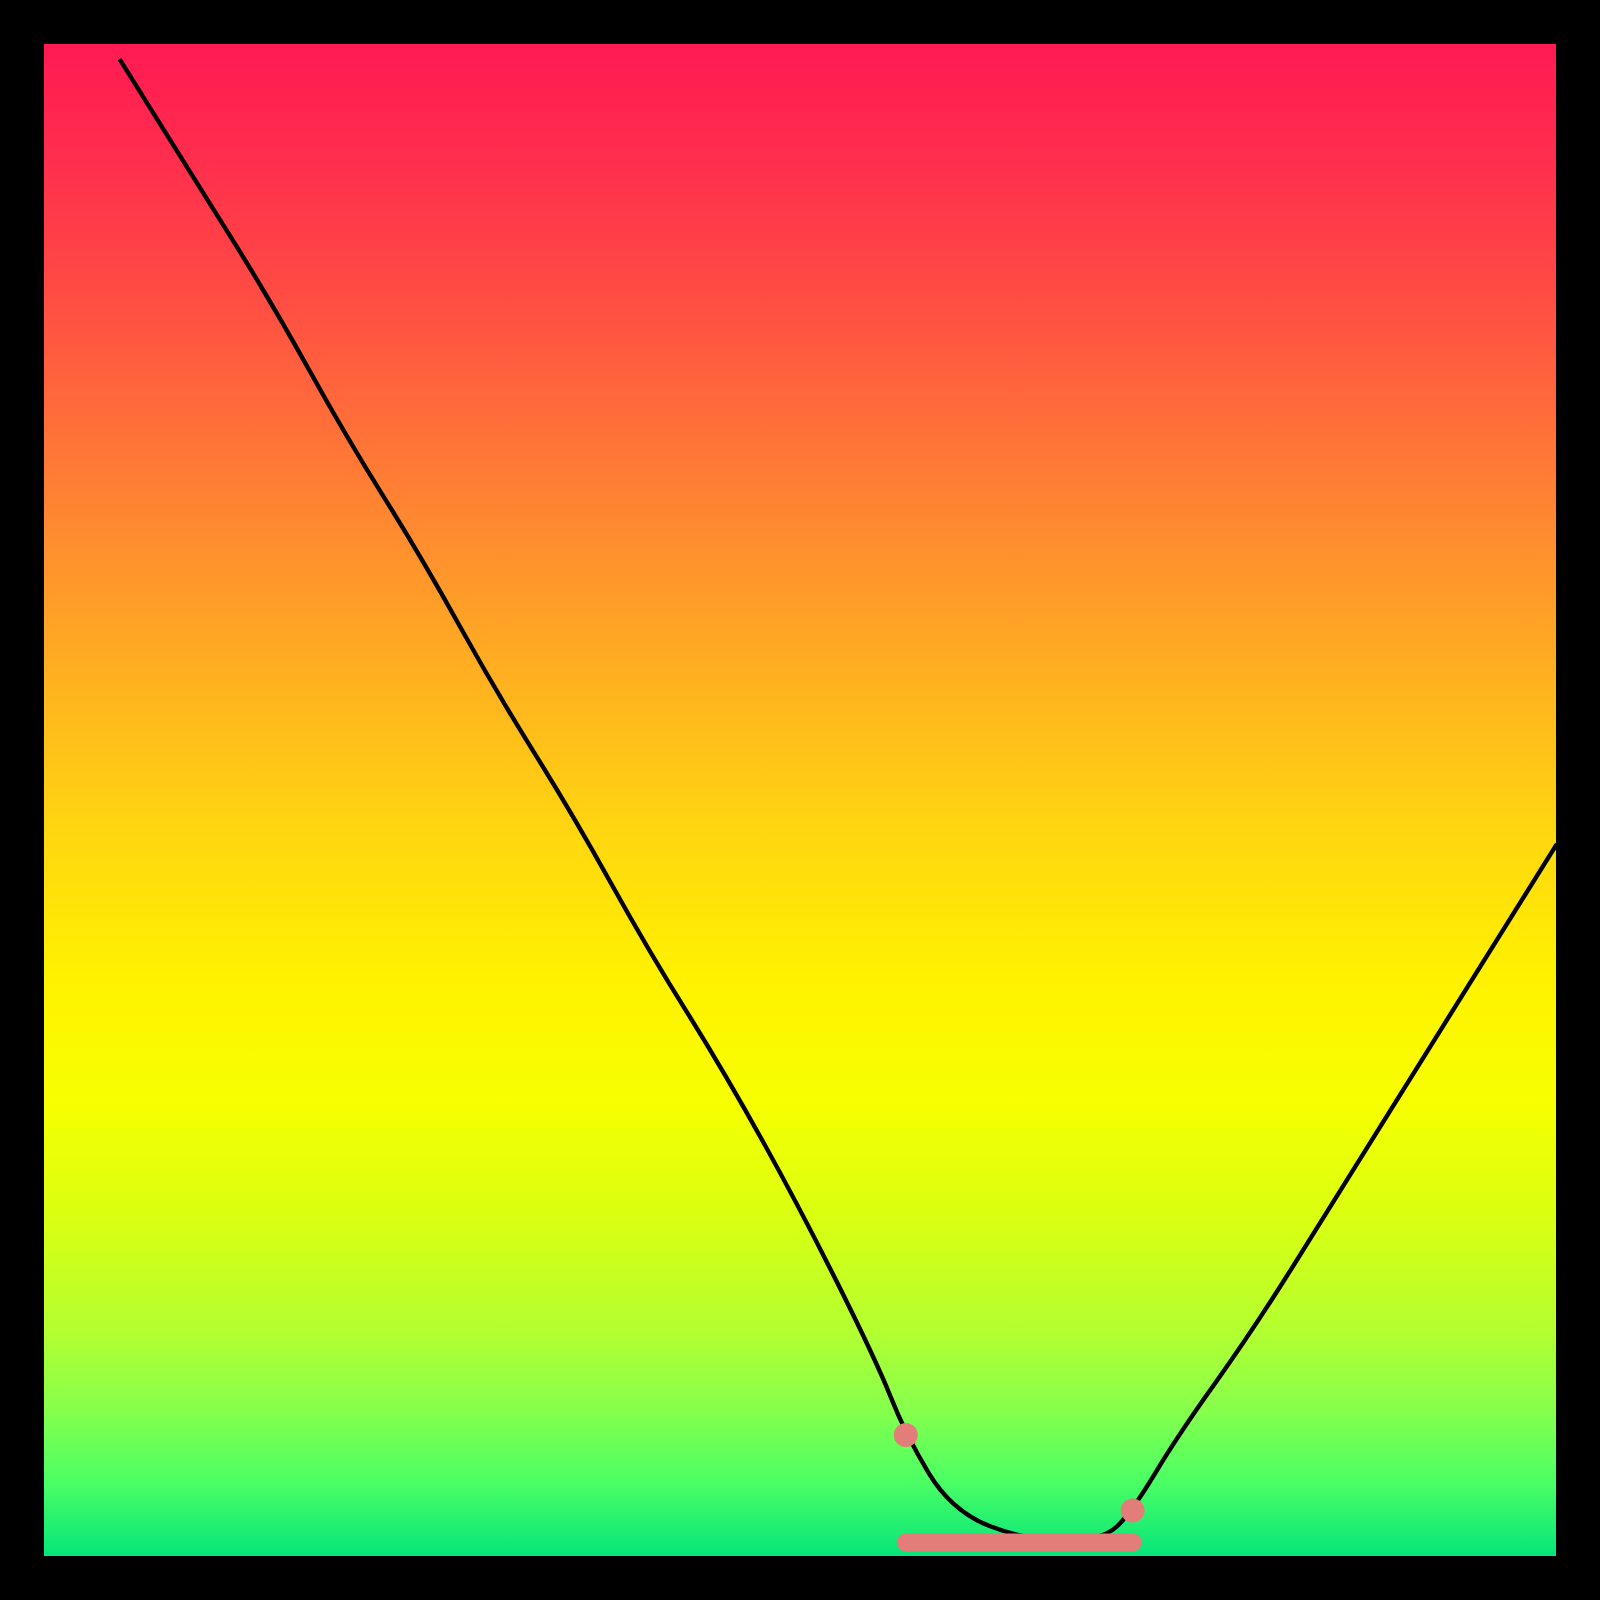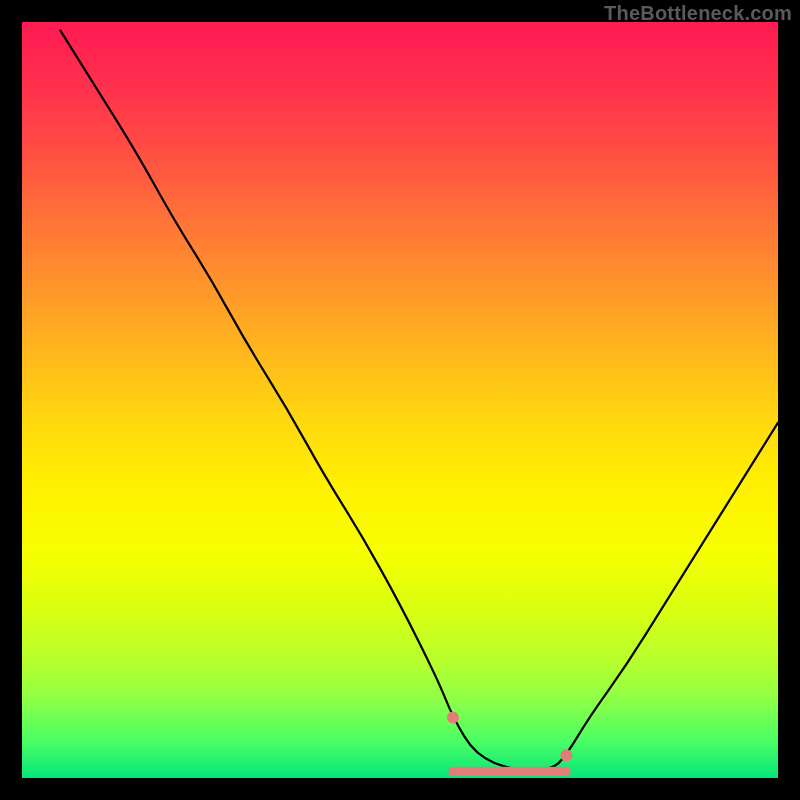--- a/index.html
+++ b/index.html
@@ -68,14 +68,13 @@
 
 <div class="frame">
   <div class="plot-area">
     <svg class="curve" viewBox="0 0 756 756">
       <path d="M 37.8 7.6 Q 37.8 7.6 56.7 37.8 Q 75.6 68.0 94.5 98.3 Q 113.4 128.5 132.3 162.5 Q 151.2 196.6 170.1 226.8 Q 189.0 257.0 207.9 291.1 Q 226.8 325.1 245.7 355.3 Q 264.6 385.6 283.5 419.6 Q 302.4 453.6 321.3 483.8 Q 340.2 514.1 359.1 548.1 Q 378.0 582.1 396.9 619.9 Q 415.8 657.7 423.4 676.6 Q 430.9 695.5 442.3 714.4 Q 453.6 733.3 472.5 740.9 Q 491.4 748.4 510.3 748.4 Q 529.2 748.4 536.8 740.9 Q 544.3 733.3 555.7 714.4 Q 567.0 695.5 585.9 669.1 Q 604.8 642.6 623.7 612.4 Q 642.6 582.1 661.5 551.9 Q 680.4 521.6 699.3 491.4 Q 718.2 461.2 737.1 430.9 T 756.0 400.7" fill="none" stroke="#000" stroke-width="2.2" id="curvePath"></path>
       <path d="M 430.9 749.2 L 544.3 749.2" fill="none" stroke="#e37d7a" stroke-width="9" stroke-linecap="round" id="flatBand"></path>
       <circle r="6" fill="#e37d7a" id="dotStart" cx="430.9" cy="695.5"></circle>
       <circle r="6" fill="#e37d7a" id="dotEnd" cx="544.3" cy="733.3"></circle>
     </svg>
   </div>
-  <div class="watermark">TheBottleneck.com</div>
 </div>
 
 </body></html>

